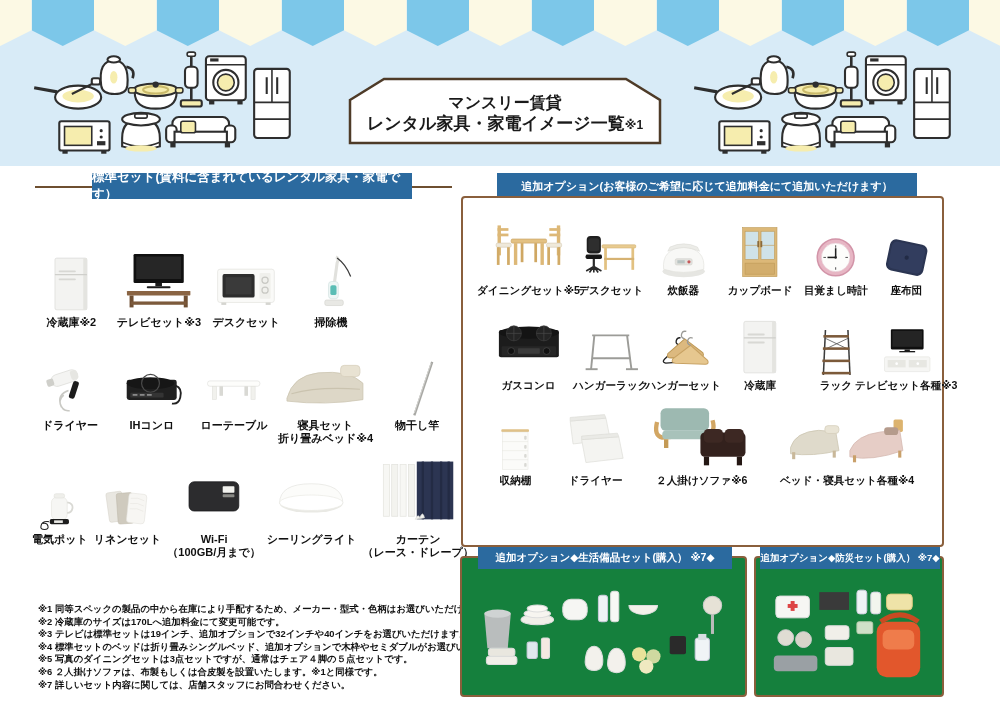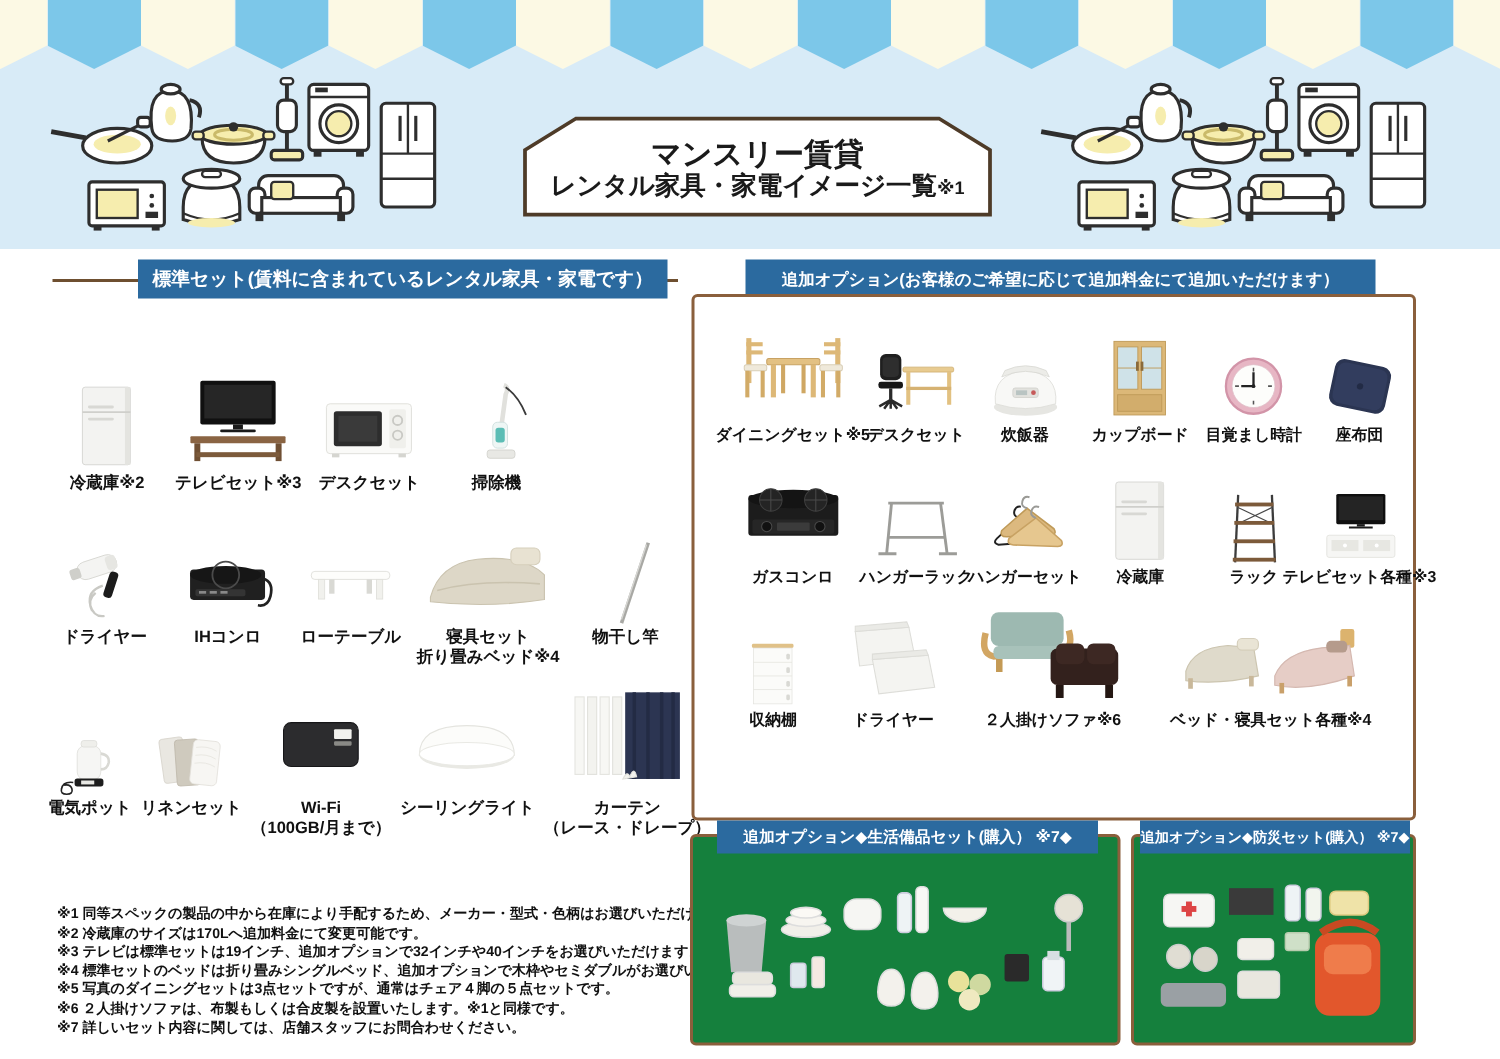--- a/index.html
+++ b/index.html
@@ -9,27 +9,27 @@
   .awning{position:absolute;left:-31px;top:0;height:46px;display:flex}
   .stripe{width:62.5px;height:100%;clip-path:polygon(0 0,100% 0,100% 66%,50% 100%,0 66%)}
   .decor{position:absolute;top:50px;width:262px;height:110px}
   .decor.left{left:32px}
   .decor.right{left:692px}
   .decor svg{width:100%;height:100%}
   .banner{position:absolute;left:344px;top:76px;width:322px;height:70px}
   .banner svg{position:absolute;left:0;top:0;width:100%;height:100%}
   .banner-text{position:absolute;left:0;top:0;right:0;bottom:0;display:flex;flex-direction:column;
     align-items:center;justify-content:center;padding-top:6px}
-  .t1{font-size:20px;font-weight:bold;line-height:20px}
+  .t1{font-size:16px;font-weight:bold;line-height:20px}
   .t2{font-size:17px;font-weight:bold;line-height:22px}
   .t2 .sup{font-size:12px}
   .rule{position:absolute;left:35px;top:186px;width:417px;height:0;border-top:2px solid #6e4f30}
   .sec-h{position:absolute;background:#2b6a9f;color:#fff;font-weight:bold;display:flex;
     align-items:center;justify-content:center;letter-spacing:0}
-  .std-h{left:92px;top:173px;width:353px;height:26px;font-size:12.5px}
+  .std-h{left:92px;top:173px;width:320px;height:26px;font-size:12.5px}
   .opt-h{left:497px;top:173px;width:420px;height:26px;font-size:11px}
   #std-grid{position:absolute;left:32px;top:206px;width:423px}
   .std-row{display:grid;grid-template-columns:repeat(5,1fr);column-gap:6px}
   .tile{display:flex;flex-direction:column;align-items:center}
   .tile .img{width:100%;display:flex;align-items:flex-end;justify-content:center}
   .tile .img svg{width:94%;height:100%}
   .lbl{font-weight:bold;font-size:11px;line-height:13px;text-align:center;color:#111;white-space:nowrap}
   .std-row.r0 .img{height:110px}
   .std-row.r1 .img{height:76px;margin-top:14px}
   .std-row.r2 .img{height:76px;margin-top:12px}

